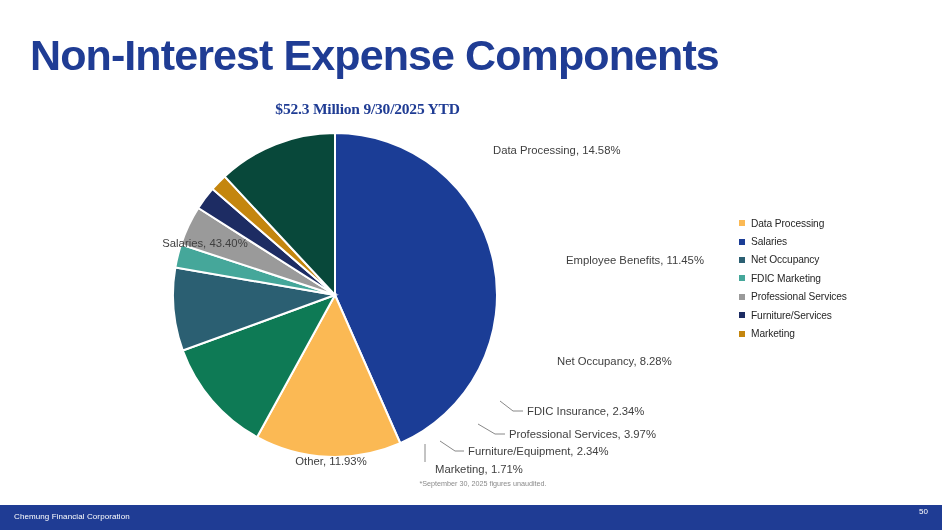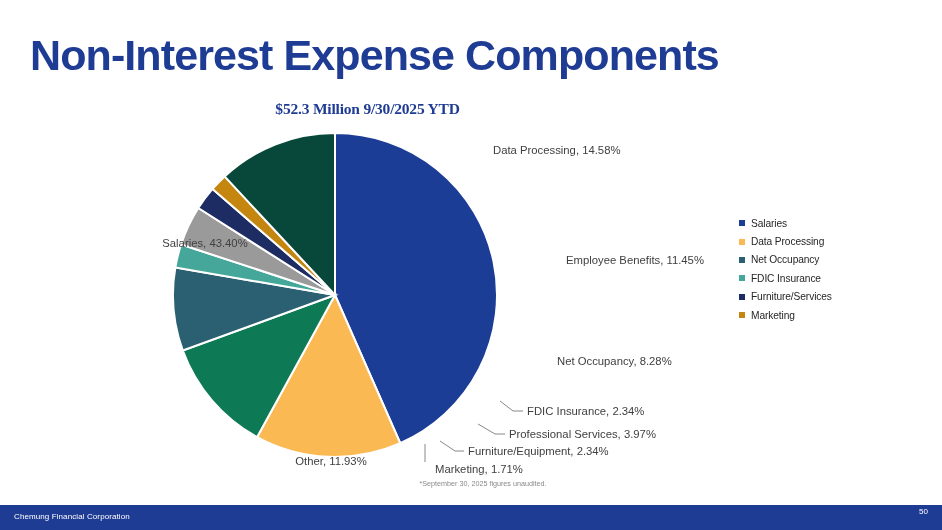--- a/index.html
+++ b/index.html
@@ -156,34 +156,38 @@
           <text x="509" y="310" text-anchor="start" class="slice-label">Professional Services, 3.97%</text>
           <text x="468" y="327" text-anchor="start" class="slice-label">Furniture/Equipment, 2.34%</text>
           <text x="435" y="345" text-anchor="start" class="slice-label">Marketing, 1.71%</text>
           <text x="331" y="337" text-anchor="middle" class="slice-label">Other, 11.93%</text>
         </g>
     </svg>
   </div>
 
   <div id="legend">
       <div class="legend-item">
+        <span class="legend-swatch" style="background: rgb(251, 185, 84);"></span>
+        <span class="legend-label">Data Processing</span>
+      </div>
+      <div class="legend-item">
         <span class="legend-swatch" style="background: rgb(27, 61, 150);"></span>
         <span class="legend-label">Salaries</span>
       </div>
       <div class="legend-item">
-        <span class="legend-swatch" style="background: rgb(251, 185, 84);"></span>
-        <span class="legend-label">Data Processing</span>
-      </div>
-      <div class="legend-item">
         <span class="legend-swatch" style="background: rgb(43, 95, 114);"></span>
         <span class="legend-label">Net Occupancy</span>
       </div>
       <div class="legend-item">
         <span class="legend-swatch" style="background: rgb(69, 167, 154);"></span>
-        <span class="legend-label">FDIC Insurance</span>
+        <span class="legend-label">FDIC Marketing</span>
+      </div>
+      <div class="legend-item">
+        <span class="legend-swatch" style="background: rgb(154, 154, 154);"></span>
+        <span class="legend-label">Professional Services</span>
       </div>
       <div class="legend-item">
         <span class="legend-swatch" style="background: rgb(29, 44, 99);"></span>
         <span class="legend-label">Furniture/Services</span>
       </div>
       <div class="legend-item">
         <span class="legend-swatch" style="background: rgb(196, 134, 14);"></span>
         <span class="legend-label">Marketing</span>
       </div>
     </div>

